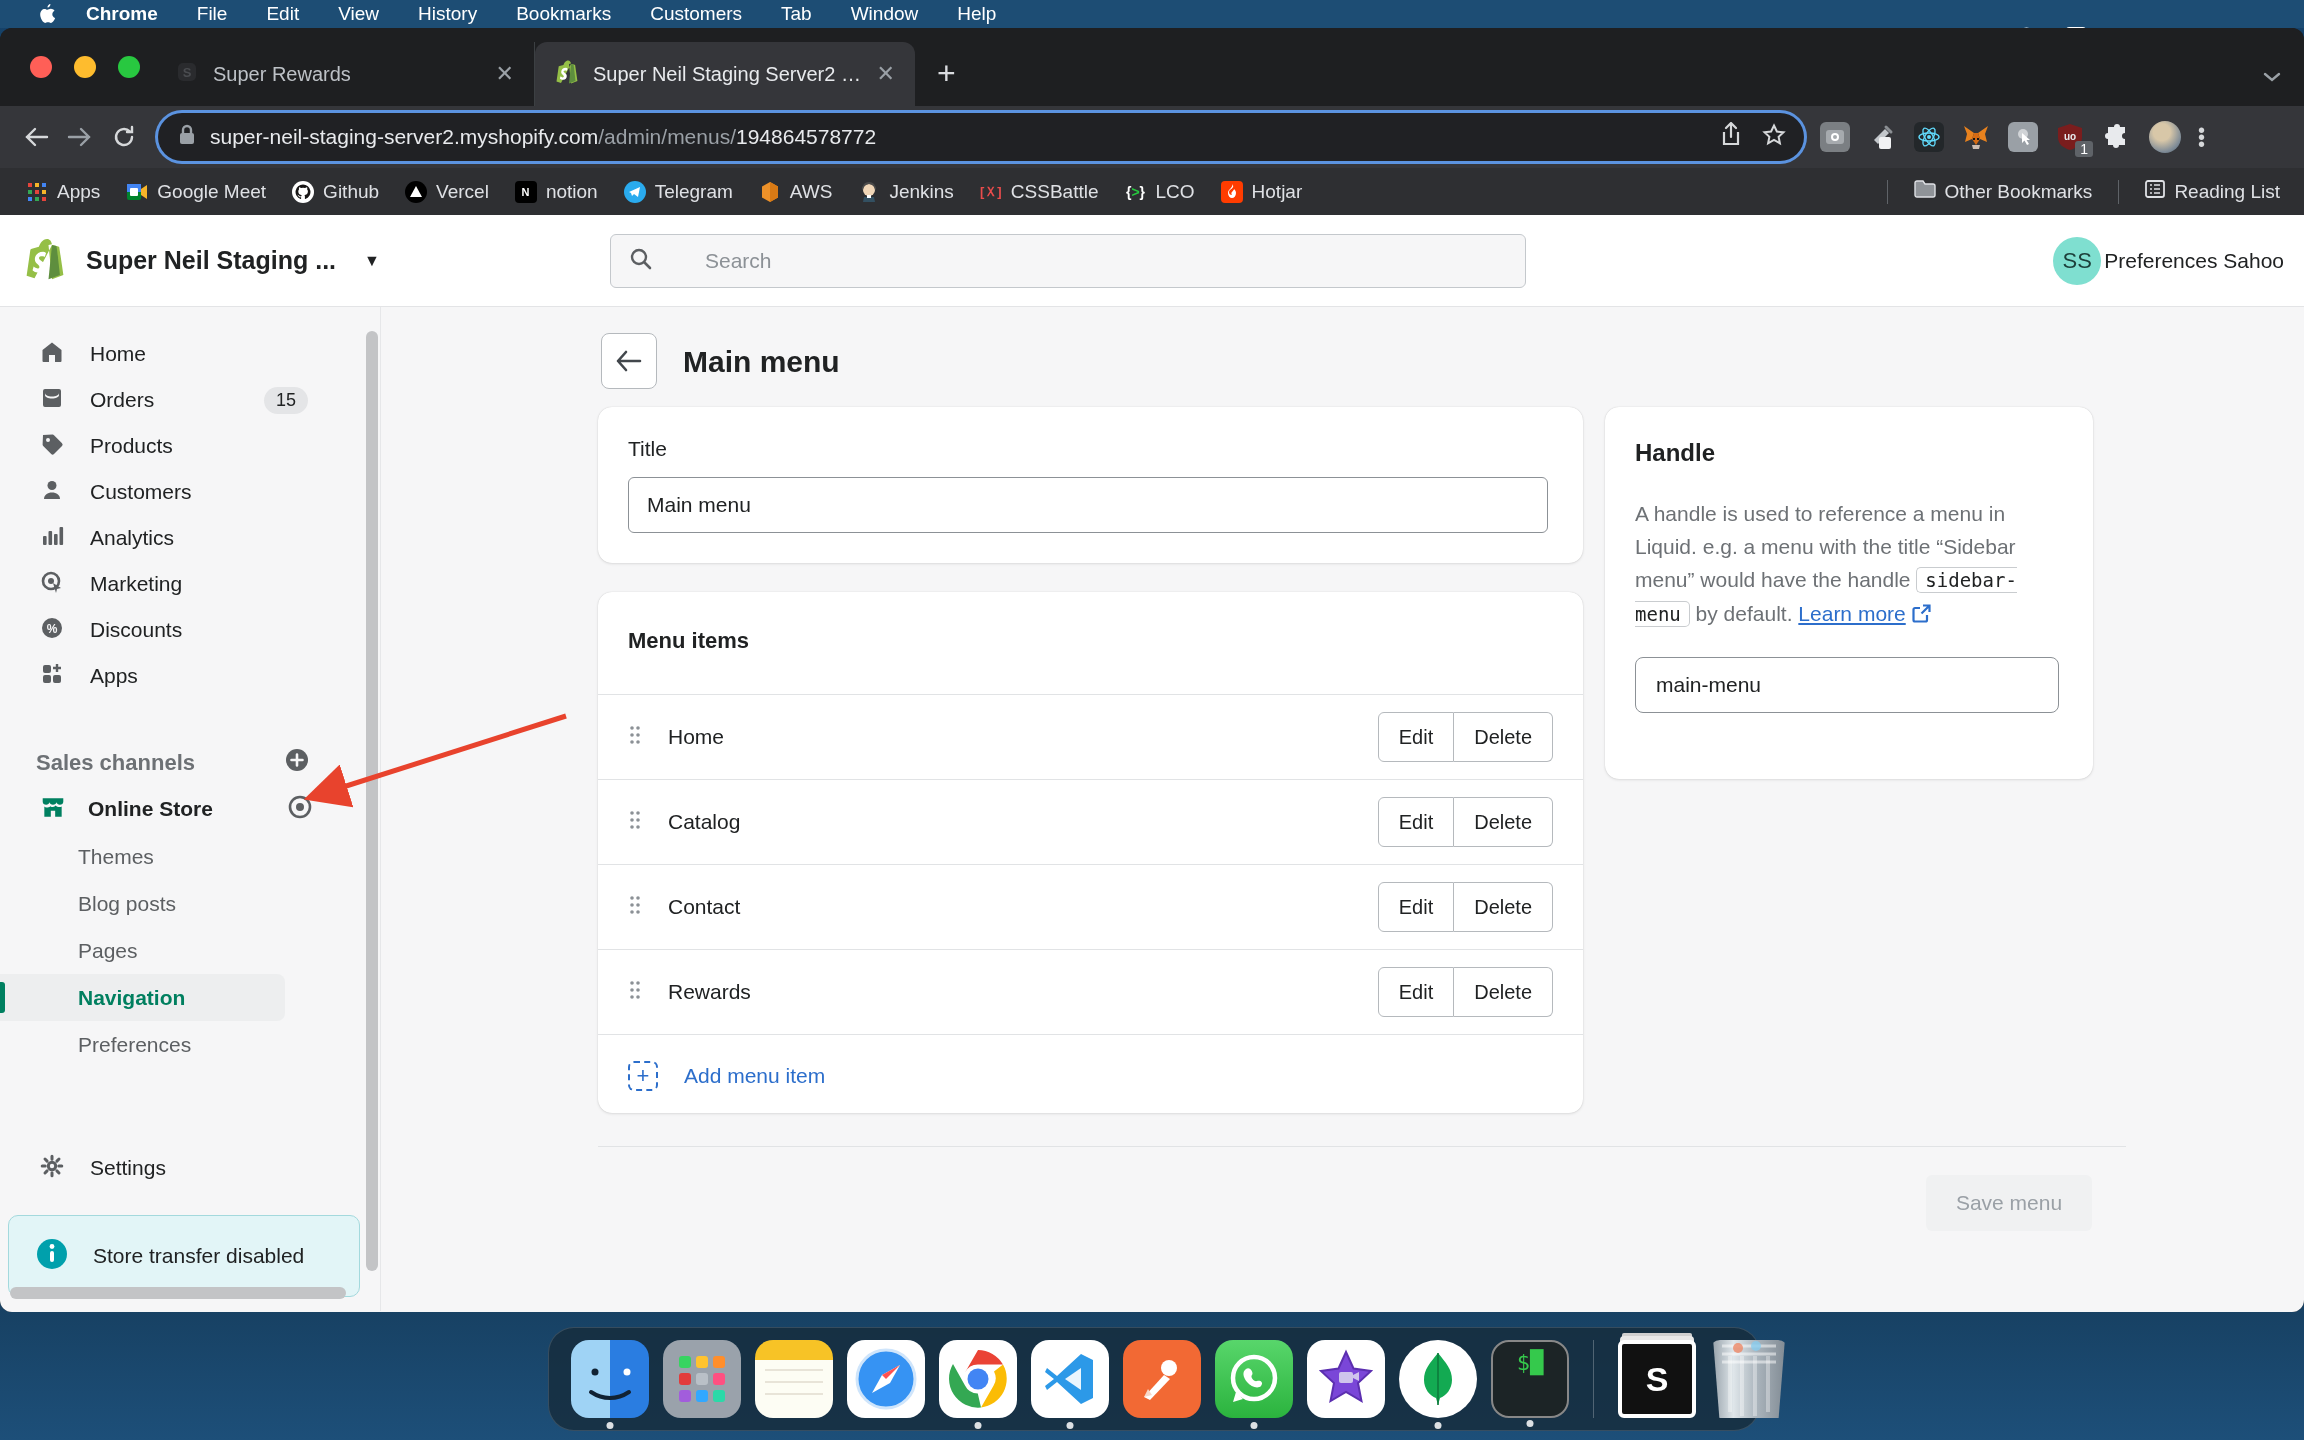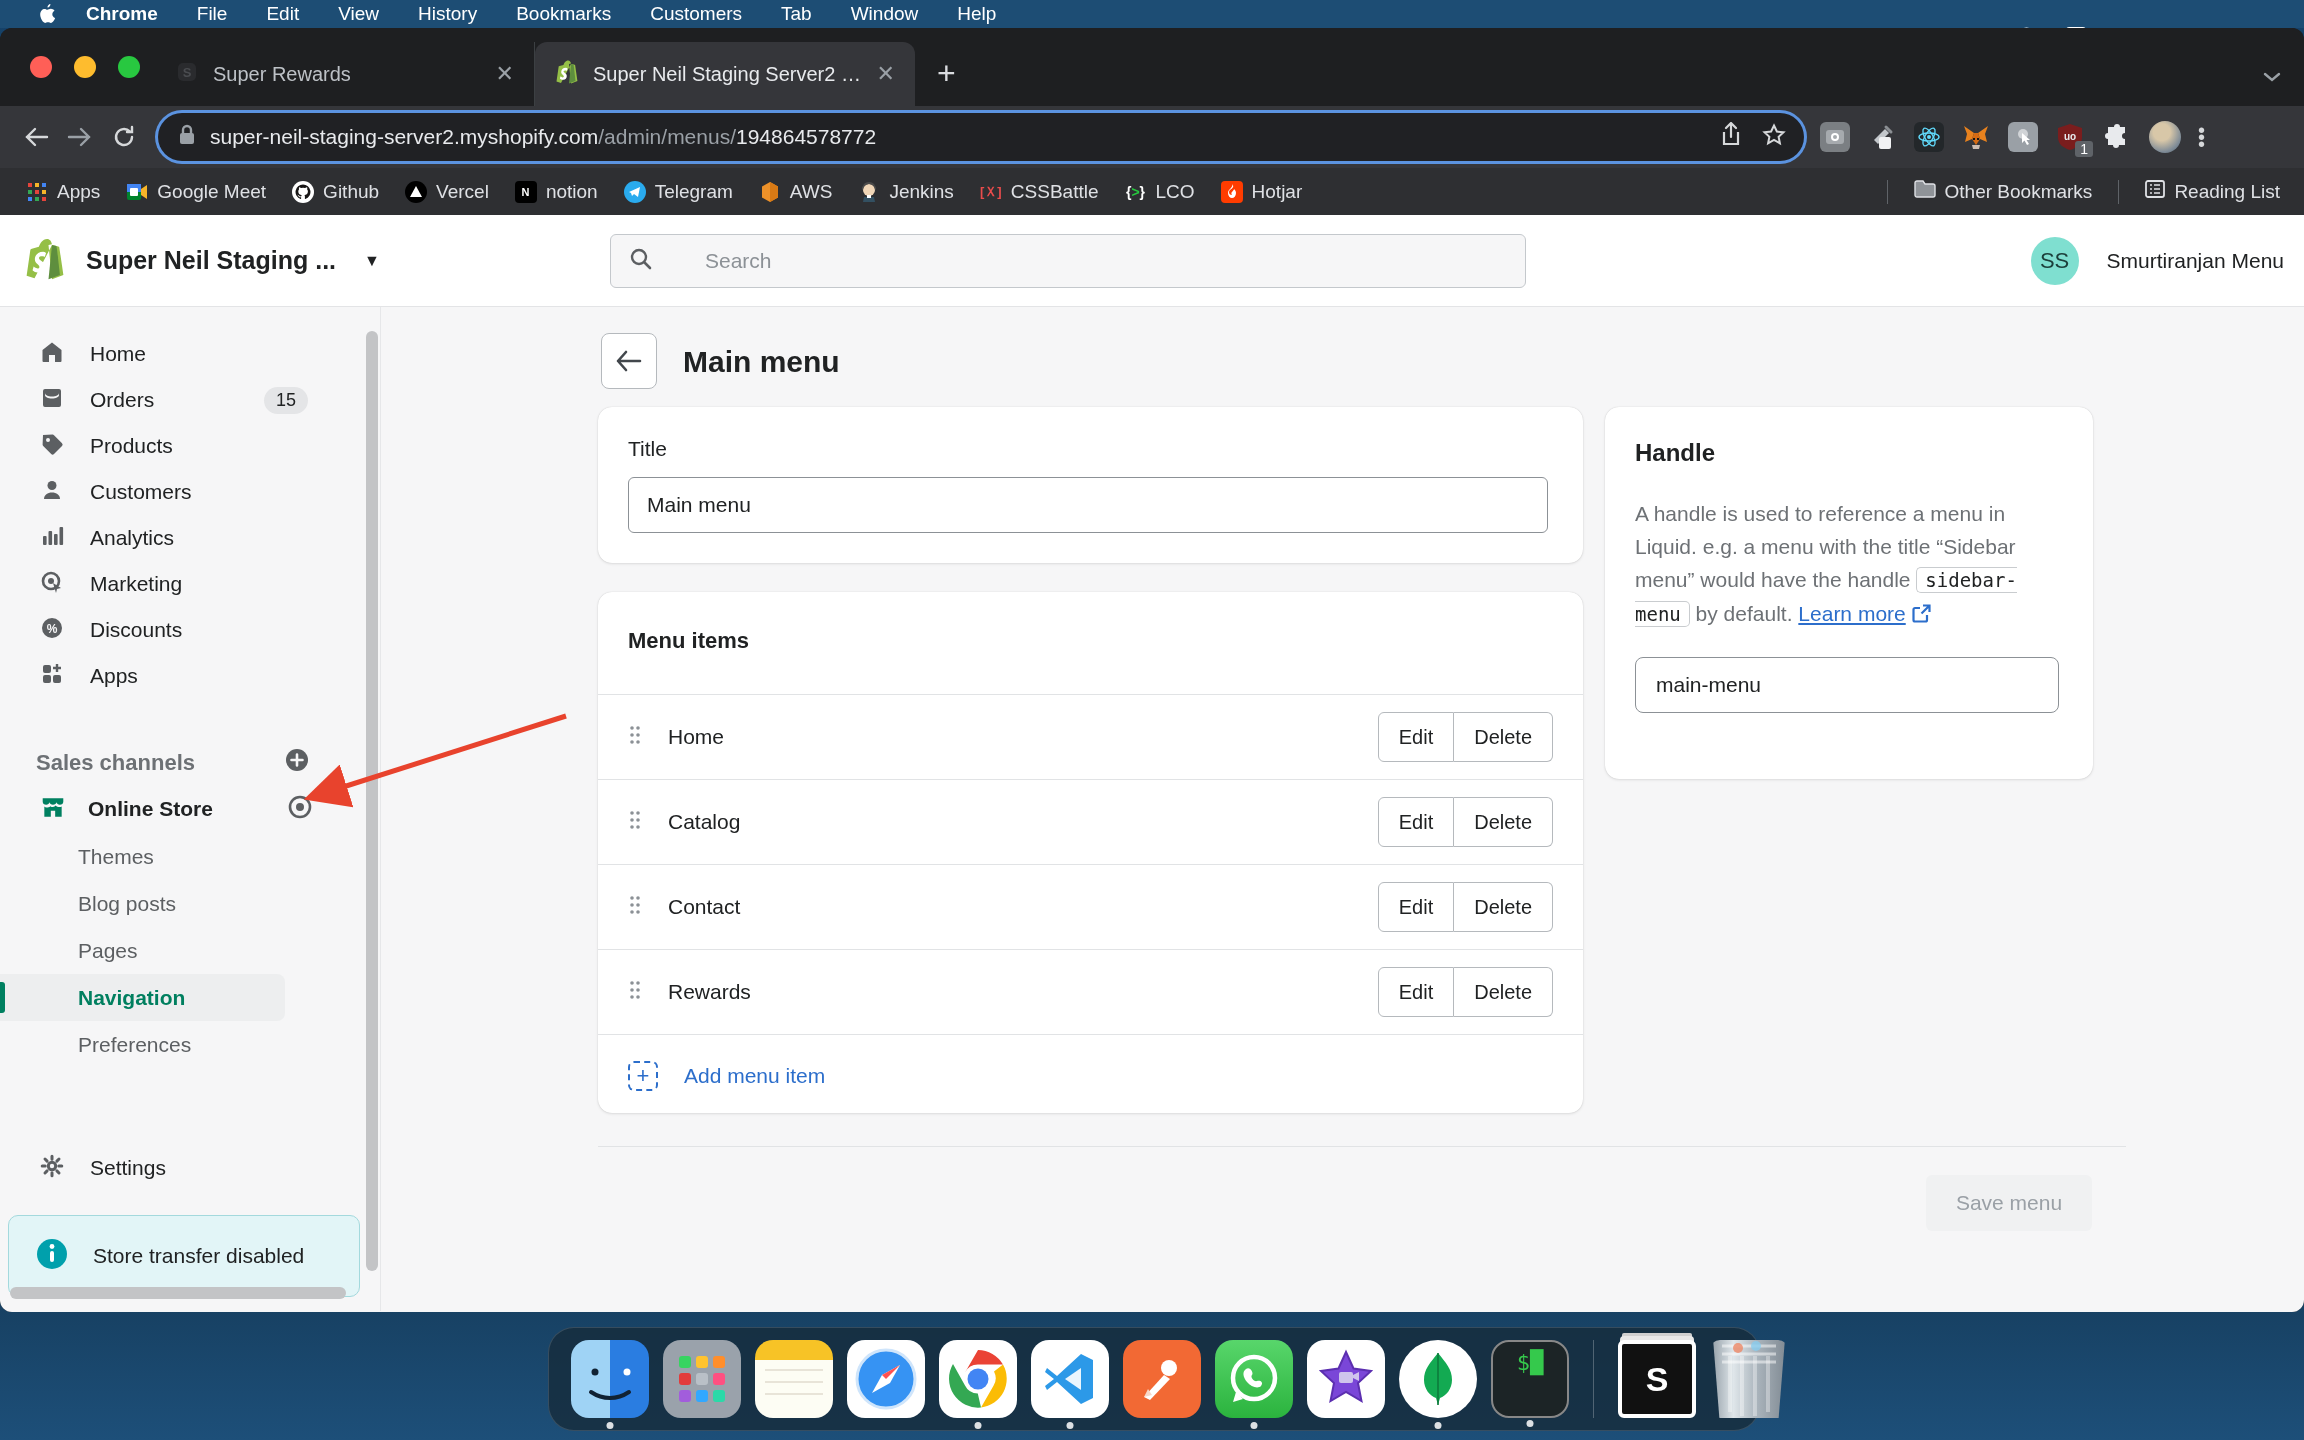--- a/index.html
+++ b/index.html
@@ -65,21 +65,21 @@
   #shop-topbar { height:92px; background:#fff; border-bottom:1px solid #e3e4e6;
     display:flex; align-items:center; position:relative; }
   .store-switch { display:flex; align-items:center; gap:20px; margin-left:24px; }
   .store-name { font-size:25px; font-weight:700; color:#202223; }
   .caret { font-size:16px; color:#202223; margin-left:8px; }
   #global-search { position:absolute; left:610px; top:19px; width:916px; height:54px;
     background:#f6f6f7; border:1px solid #c4c8cc; border-radius:6px; display:flex; align-items:center; padding-left:18px;justify-content:space-between; }
   #global-search input { border:none; outline:none; background:transparent; font-size:21px;
     color:#202223; margin-left:14px; width:820px; font-family:inherit; }
   #global-search input::placeholder { color:#8c9196; }
-  .user { position:absolute; right:20px; top:22px; display:flex; align-items:center; gap:28px; }
+  .user { position:absolute; right:20px; top:22px; display:flex; align-items:center; gap:3px; }
   .user .initials { width:48px; height:48px; border-radius:50%; background:#7fdfd0;
     color:#1c3f3a; font-size:22px; display:flex; align-items:center; justify-content:center; }
   .user .uname { font-size:21px; color:#202223; }
 
   #body-row { position:relative; height:1004px; display:flex; }
   #sidebar { width:380px; position:relative; font-size:21px; color:#202223; }
   .snav { position:absolute; left:0; top:24px; width:352px; }
   .sitem { display:flex; align-items:center; height:46px; padding-left:40px; gap:26px; font-weight:500; }
   .sitem .lab { flex:1; }
   .sbadge { background:#e4e5e7; border-radius:14px; padding:3px 12px; font-size:18px; margin-right:44px; }
@@ -493,21 +493,21 @@
           <span>
             <svg width="24" height="24" viewBox="0 0 24 24">
                 <circle cx="10" cy="10" r="7" stroke="#5c5f62" stroke-width="2.4" fill="none"></circle>
                 <path d="M15.5 15.5 21 21" stroke="#5c5f62" stroke-width="2.6" stroke-linecap="round"></path>
               </svg>
           </span>
           <input placeholder="Search" style="">
         </div>
         <div class="user">
           <span class="initials">SS</span>
-          <span class="uname">Smurtiranjan Menu</span>
+          <span class="uname">Preferences Sahoo</span>
         </div>
       </div>
 
       <div id="body-row">
 
         <div id="sidebar">
           <div class="snav">
             <div class="sitem">
               <span><svg width="24" height="24" viewBox="0 0 24 24">
                     <path fill="#5c5f62" d="M12 2.5 2.5 10V21a1 1 0 0 0 1 1H9v-7h6v7h5.5a1 1 0 0 0 1-1V10z"></path>

